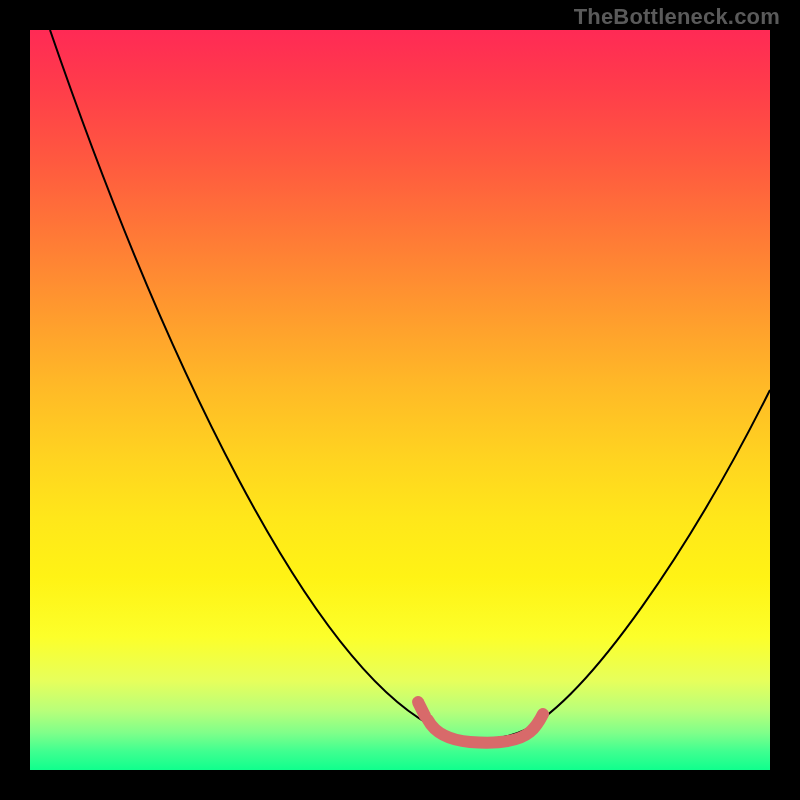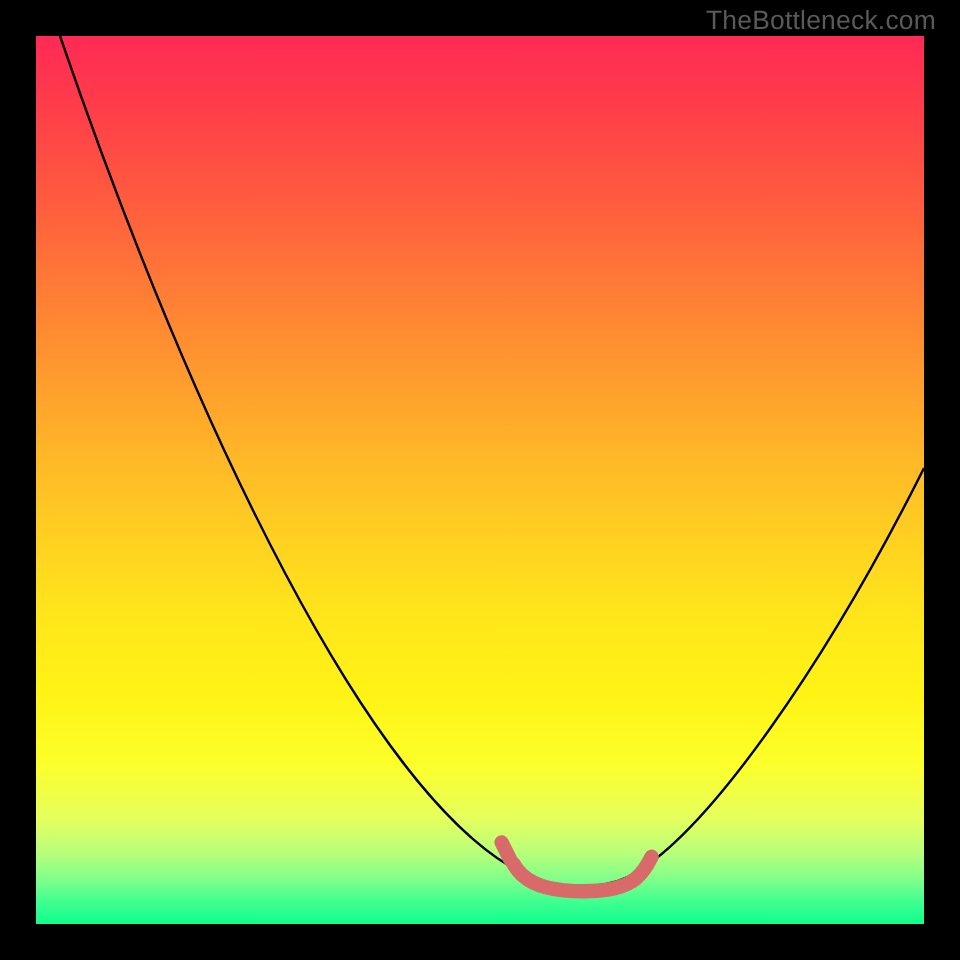--- a/index.html
+++ b/index.html
@@ -9,21 +9,21 @@
     width: 800px;
     height: 800px;
     background: #000;
   }
   .watermark {
     position: absolute;
     top: 4px;
     right: 20px;
     font-family: Arial, Helvetica, sans-serif;
     font-size: 22px;
-    font-weight: 400;
+    font-weight: 700;
     color: #5a5a5a;
     letter-spacing: 0.2px;
     margin-left: 47px;
   }
   .plot-area {
     position: absolute;
     left: 30px;
     top: 30px;
     width: 740px;
     height: 740px;

